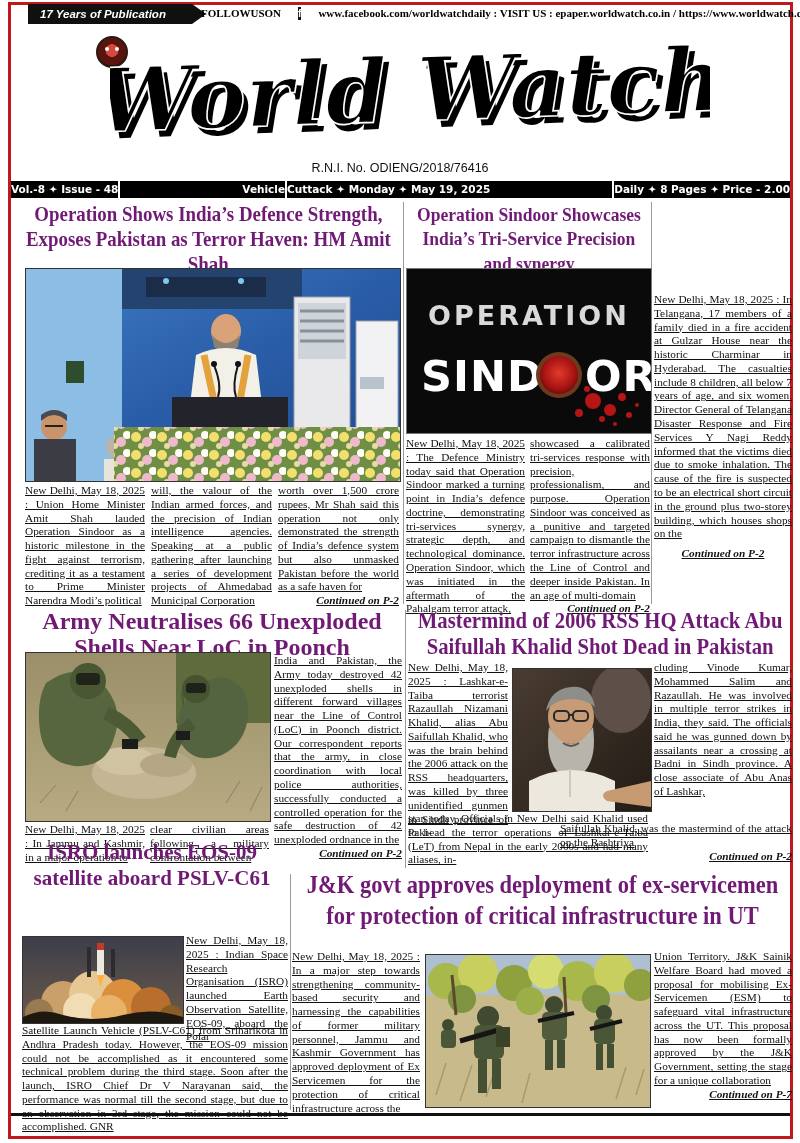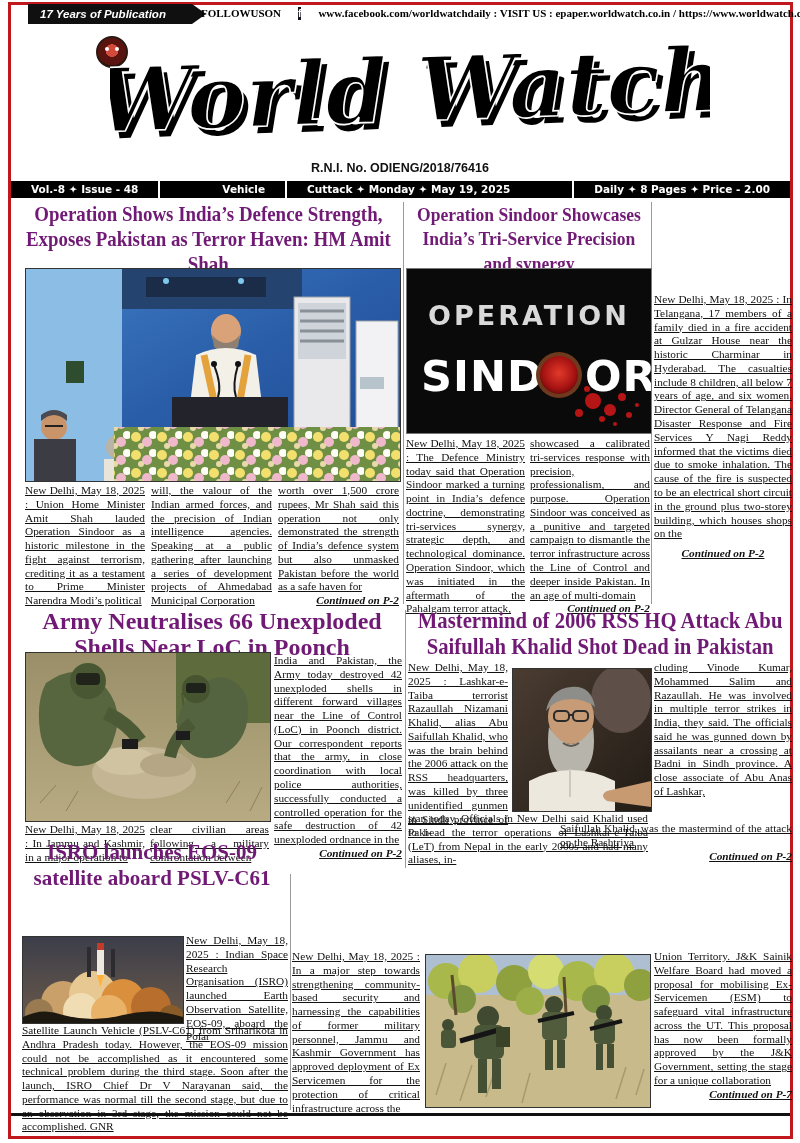--- a/index.html
+++ b/index.html
@@ -15,27 +15,27 @@
             font-weight:bold;font-size:11px;white-space:nowrap;gap:15px;}
   .fbicon{display:inline-block;width:13px;height:13px;background:#14141e;color:#fff;text-align:center;
           line-height:13px;font-family:"Liberation Sans",sans-serif;font-weight:bold;font-size:10px;margin:0 2px;}
   
   .logo{position:absolute;left:96px;top:36px;width:28px;height:28px;border-radius:50%;
         background:radial-gradient(circle at 50% 45%,#d24a3a 0 30%,#5a1410 31% 70%,#23100d 71%);
         border:2px solid #2a1a14;}
   .logo:before{content:"";position:absolute;left:7px;top:9px;width:4px;height:4px;border-radius:50%;background:#fff;}
   .logo:after{content:"";position:absolute;right:7px;top:9px;width:4px;height:4px;border-radius:50%;background:#fff;}
   .masthead{position:absolute;left:110px;top:26px;width:600px;height:134px;}
-  .rni{position:absolute;left:0;right:0;top:161px;text-align:center;font-weight:bold;font-size:12.5px;
+  .rni{position:absolute;left:0;right:0;top:161px;text-align:center;font-weight:normal;font-size:12.5px;
        font-family:"Liberation Sans",sans-serif;color:#111;}
   
   .infobar{position:absolute;left:11px;top:181px;width:779px;height:17px;background:#000;color:#fff;
            font-family:"DejaVu Sans",sans-serif;font-weight:bold;font-size:10.5px;line-height:17px;
            display:flex;align-items:stretch;white-space:nowrap;}
-  .infobar .seg{padding:0 20px;}
+  .infobar .seg{padding:0 0;}
   .infobar .div{width:2px;background:#fff;}
   .infobar .sp{flex:1;}
   
   .hl{position:absolute;font-weight:bold;text-align:center;color:#701a75;}
   .cond{display:inline-block;transform:scaleX(0.9);transform-origin:center top;width:111%;margin-left:-5.5%;}
   
   .col{position:absolute;text-align:justify;font-size:11.3px;line-height:1.22;color:#111;text-decoration:underline;}
   .cont{font-style:italic;font-weight:bold;text-align:right;}
   .vsep{position:absolute;width:1px;background:#9a9a9a;}
   .photo{position:absolute;border:1px solid #333;overflow:hidden;}
@@ -293,20 +293,23 @@
       <rect x="74" y="6" width="7" height="7" fill="#c23a2a"></rect>
       <polygon points="74,38 81,38 77.5,50" fill="#ffb13b"></polygon>
       <rect x="64" y="10" width="4" height="30" fill="#2c2c30"></rect>
       <rect x="88" y="12" width="4" height="28" fill="#2c2c30"></rect>
       <path d="M0 80 q20 -10 40 -2 q30 8 60 0 q30 -8 60 2 l0 6 l-160 0Z" fill="#1d1810"></path>
     </svg>
   </div>
   <div class="col" style="left:186px;top:934px;width:102px;height:112px">New Delhi, May 18, 2025 : Indian Space Research Organisation (ISRO) launched Earth Observation Satellite, EOS-09, aboard the Polar</div>
   <div class="col" style="left:22px;top:1024px;width:266px;height:86px">Satellite Launch Vehicle (PSLV-C61) from Sriharikota in Andhra Pradesh today. However, the EOS-09 mission could not be accomplished as it encountered some technical problem during the third stage. Soon after the launch, ISRO Chief Dr V Narayanan said, the performance was normal till the second stage, but due to an observation in 3rd stage, the mission could not be accomplished. GNR</div>
 
+  <div class="hl" style="left:292px;top:870px;width:500px;font-size:25px;line-height:1.22">
+    <span class="cond">J&amp;K govt approves deployment of ex-servicemen for protection of critical infrastructure in UT</span>
+  </div>
   <div class="col" style="left:292px;top:950px;width:128px;height:160px">New Delhi, May 18, 2025 :  In a major step towards strengthening community-based security and harnessing the capabilities of former military personnel, Jammu and Kashmir Government has approved deployment of Ex Servicemen for the protection of critical infrastructure across the</div>
   <div class="photo" style="left:425px;top:954px;width:224px;height:152px">
     <svg width="224" height="152" viewBox="0 0 224 152">
       <rect width="224" height="152" fill="#c9ba8c"></rect>
       <rect x="0" y="0" width="224" height="40" fill="#aebfd2"></rect>
       <g>
         <circle cx="20" cy="26" r="18" fill="#a9b84a"></circle>
           <circle cx="52" cy="18" r="20" fill="#c9cf5e"></circle>
         <circle cx="88" cy="28" r="18" fill="#8fa03e"></circle>
           <circle cx="120" cy="16" r="18" fill="#d4dc72"></circle>

